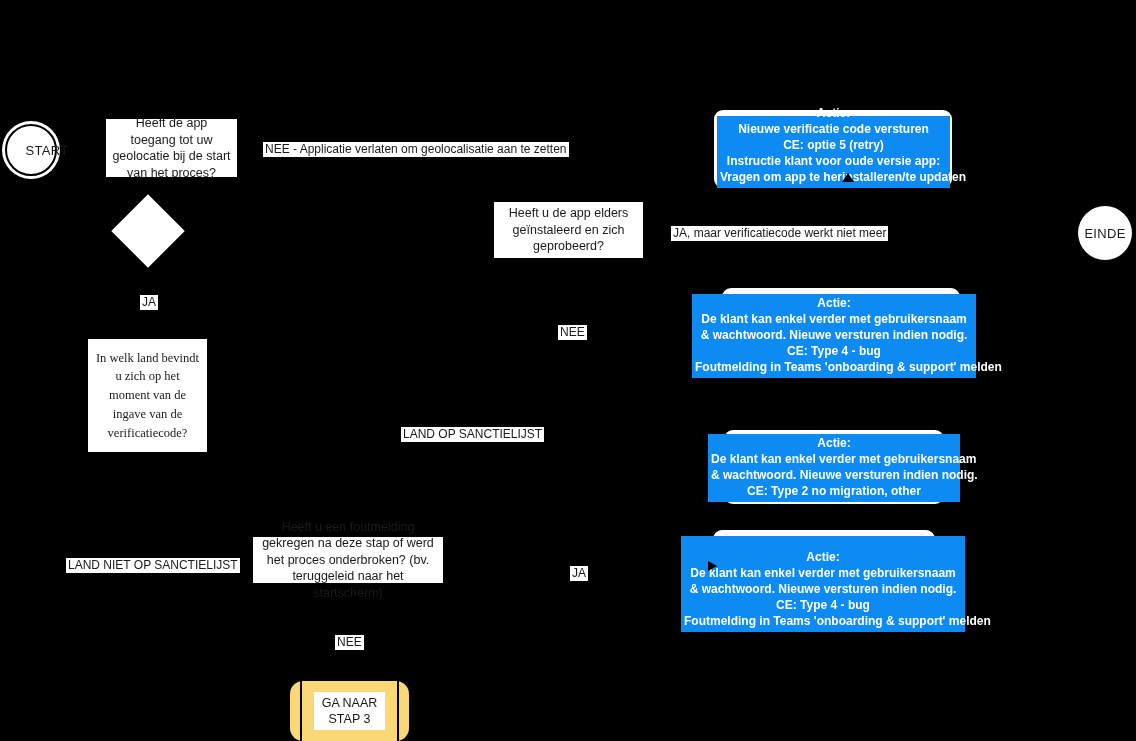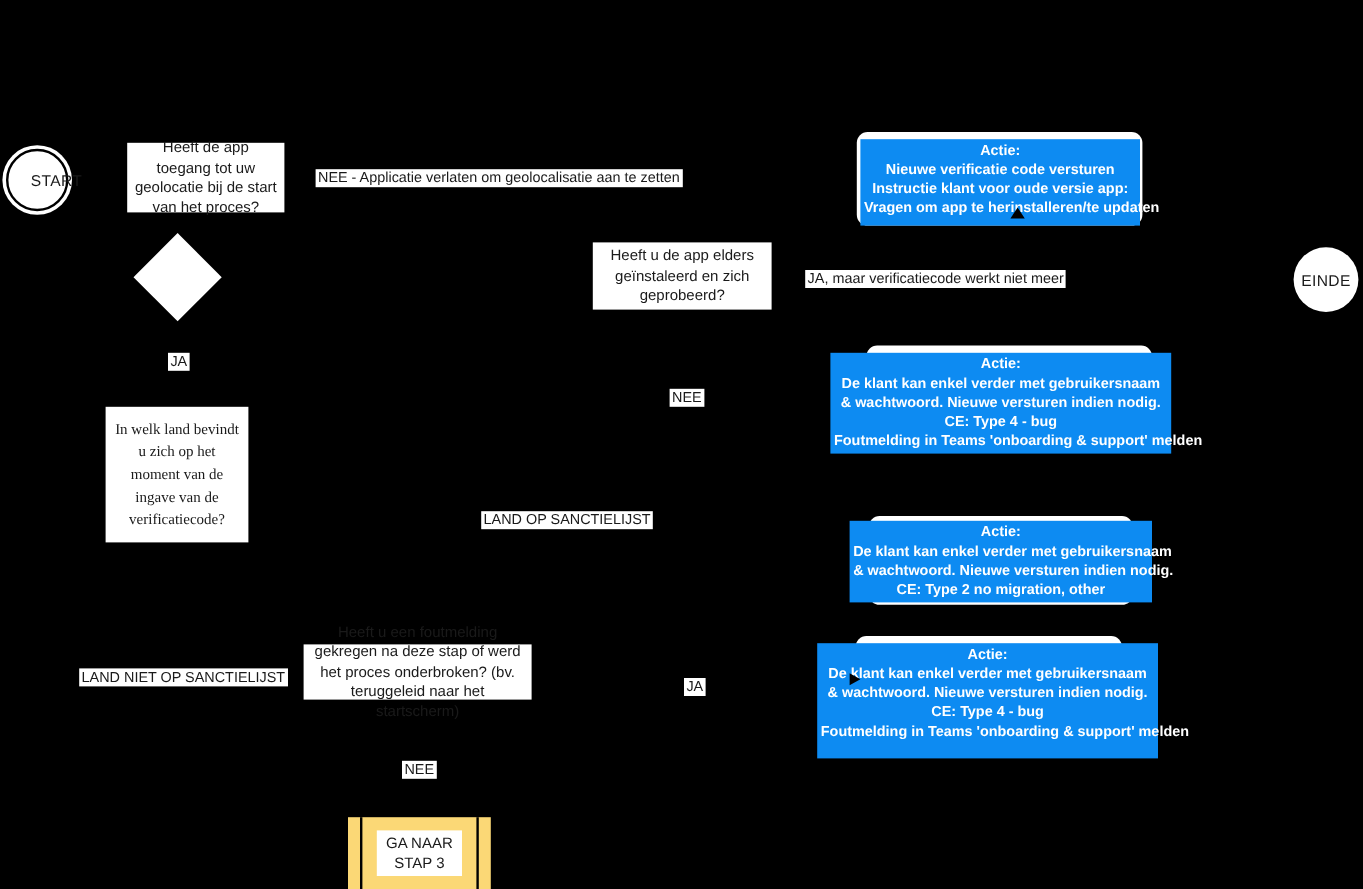--- a/index.html
+++ b/index.html
@@ -64,21 +64,21 @@
 
   
   .action {
     background: #0d8bf2;
     color: #ffffff;
     font-weight: bold;
     font-size: 12px;
     line-height: 1.33;
     text-align: center;
     display: flex;
-    align-items: flex-start;
+    align-items: flex-end;
     justify-content: center;
     padding: 2px 3px;
     z-index: 3;
   }
   .action .lines { width: 100%; }
   .action .lines span { display: block; white-space: nowrap; }
   .shadowcard {
     background: #ffffff;
     border-radius: 9px;
     z-index: 2;
@@ -185,20 +185,21 @@
   <div class="node" style="left:335px; top:632px;">
     <span class="elabel">NEE</span>
   </div>
 
   <div class="node shadowcard" style="left:714px; top:110px; width:238px; height:78px;"></div>
   <div class="arrow-up" style="left:842px; top:173px;"></div>
   <div class="node action" style="left:717px; top:116px; width:233px; height:72px;">
     <div class="lines">
       <span>Actie:</span>
       <span>Nieuwe verificatie code versturen</span>
+      <span>CE: optie 5 (retry)</span>
       <span>Instructie klant voor oude versie app:</span>
       <span>Vragen om app te herinstalleren/te updaten</span>
     </div>
   </div>
 
   <div class="node shadowcard" style="left:722px; top:288px; width:238px; height:78px;"></div>
   <div class="node action" style="left:692px; top:294px; width:284px; height:84px;">
     <div class="lines">
       <span>Actie:</span>
       <span>De klant kan enkel verder met gebruikersnaam</span>
@@ -224,21 +225,21 @@
   <div class="node action" style="left:681px; top:536px; width:284px; height:96px;">
     <div class="lines">
       <span>Actie:</span>
       <span>De klant kan enkel verder met gebruikersnaam</span>
       <span>&amp; wachtwoord. Nieuwe versturen indien nodig.</span>
       <span>CE: Type 4 - bug</span>
       <span>Foutmelding in Teams 'onboarding &amp; support' melden</span>
     </div>
   </div>
 
-  <div class="node predef" style="left:290px; top:681px; width:119px; height:60px;">
+  <div class="node predef" style="left:290px; top:681px; width:119px; height:60px;border-radius:13px;">
     <div class="bar" style="left:10px;"></div>
     <div class="bar" style="right:10px;"></div>
     <div class="inner">
       <div>GA NAAR</div>
       <div>STAP 3</div>
     </div>
   </div>
 
 </div>
 

